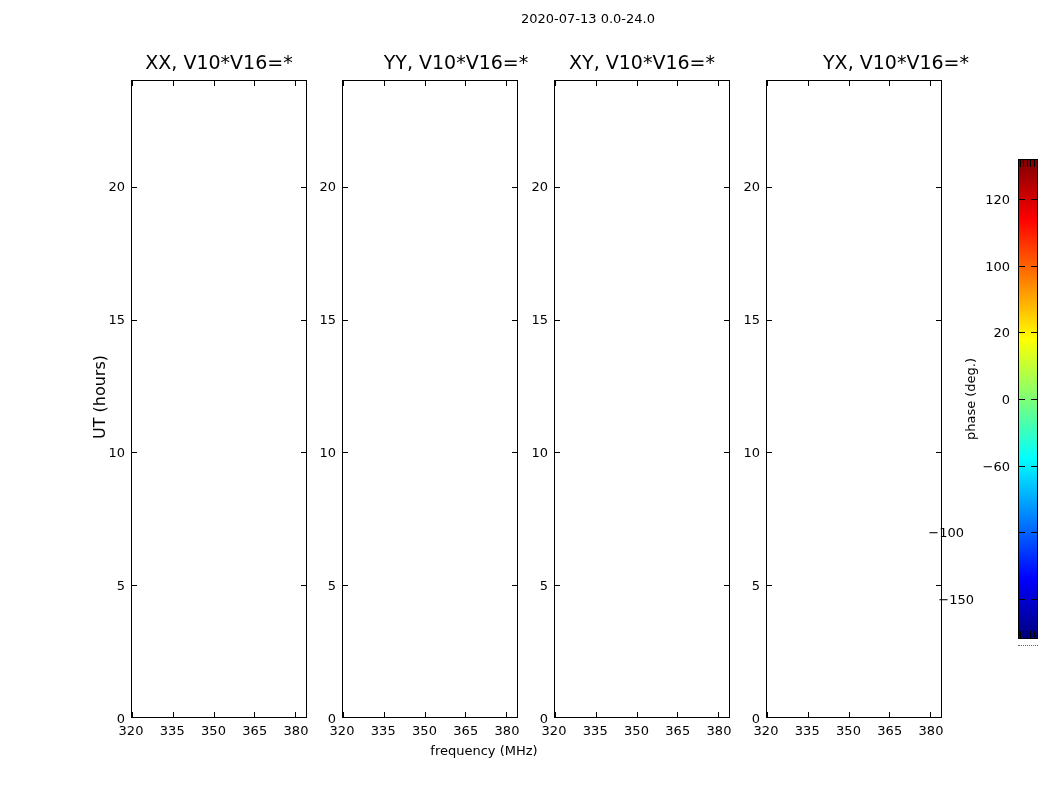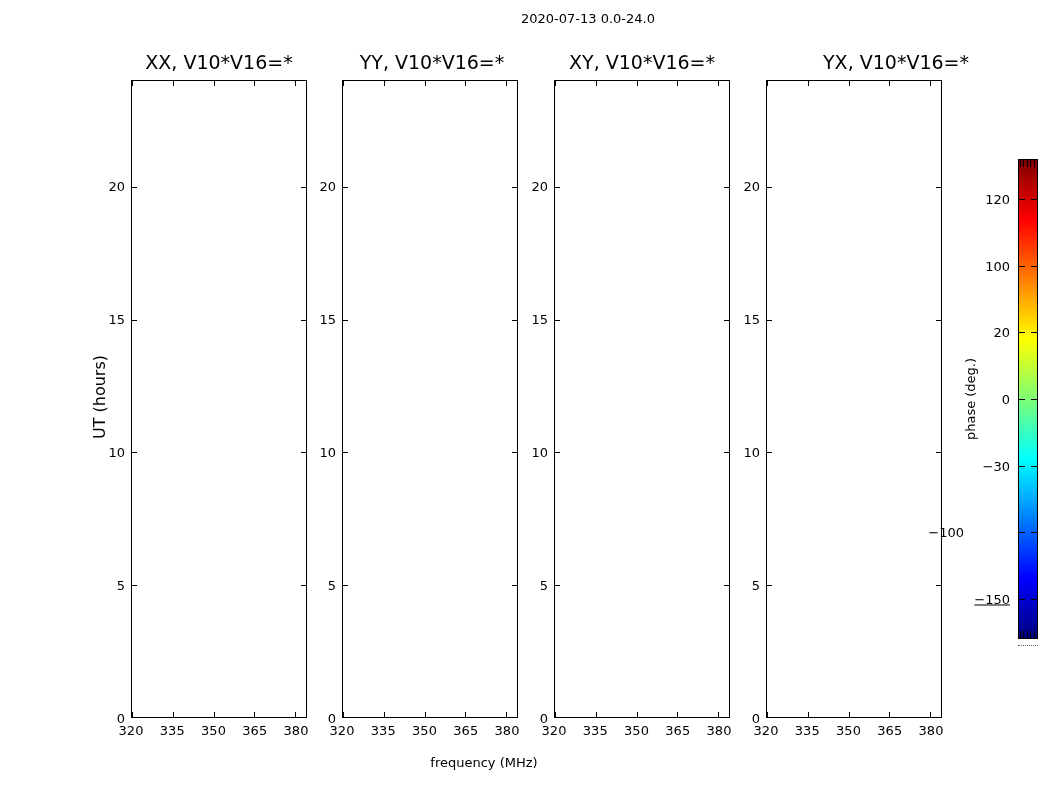--- a/index.html
+++ b/index.html
@@ -7,21 +7,21 @@
   .fig{position:relative;width:1050px;height:800px;overflow:hidden;background:#fff;}
   .abs{position:absolute;}
   .suptitle{font-size:13px;line-height:16px;transform:translateX(-50%);white-space:nowrap;}
   .ptitle{font-size:19px;line-height:22px;transform:translateX(-50%);white-space:nowrap;}
   .box{border:1px solid #000;box-sizing:border-box;background:#fff;}
   .tick{position:absolute;background:#000;}
   .tlabel{position:absolute;font-size:13px;line-height:15px;white-space:nowrap;}
   .xlab{transform:translateX(-50%);}
   .ylab{transform:translate(-100%,-50%);}
   .axlabel{font-size:13px;line-height:16px;white-space:nowrap;}
-  .xcenter{transform:translateX(-50%);margin-top:12px;}
+  .xcenter{transform:translateX(-50%);}
   .rot{transform:translate(-50%,-50%) rotate(-90deg);white-space:nowrap;}
   .cbar{border:1px solid #000;box-sizing:border-box;}
   .cbgrad{position:absolute;left:0;top:0;right:0;bottom:0;}
   .cbhatch{position:absolute;left:1px;right:1px;height:7px;
     background:repeating-linear-gradient(to right,#000 0px,#000 1px,rgba(0,0,0,0) 1px,rgba(0,0,0,0) 3.5px);}
 </style>
 </head>
 <body>
 
 <div class="fig" id="fig">
@@ -65,21 +65,21 @@
     <div class="tlabel xlab" style="left: 131px; top: 723px;">320</div>
     <div class="tlabel xlab" style="left: 172.25px; top: 723px;">335</div>
     <div class="tlabel xlab" style="left: 213.5px; top: 723px;">350</div>
     <div class="tlabel xlab" style="left: 254.75px; top: 723px;">365</div>
     <div class="tlabel xlab" style="left: 296px; top: 723px;">380</div>
     <div class="tlabel ylab" style="left: 125px; top: 718px;">0</div>
     <div class="tlabel ylab" style="left: 125px; top: 585.083px;">5</div>
     <div class="tlabel ylab" style="left: 125px; top: 452.167px;">10</div>
     <div class="tlabel ylab" style="left: 125px; top: 319.25px;">15</div>
     <div class="tlabel ylab" style="left: 125px; top: 186.333px;">20</div>
-    <div class="abs ptitle" style="left: 432px; top: 51px;">YY, V10*V16=*</div>
+    <div class="abs ptitle" style="left: 456px; top: 51px;">YY, V10*V16=*</div>
     <div class="abs box" style="left: 342px; top: 80px; width: 176px; height: 638px;">
       <div class="tick" style="left: 0px; bottom: 0px; width: 1px; height: 5px;"></div>
       <div class="tick" style="left: 0px; top: 0px; width: 1px; height: 5px;"></div>
       <div class="tick" style="left: 40.7812px; bottom: 0px; width: 1px; height: 5px;"></div>
       <div class="tick" style="left: 40.7812px; top: 0px; width: 1px; height: 5px;"></div>
       <div class="tick" style="left: 81.5625px; bottom: 0px; width: 1px; height: 5px;"></div>
       <div class="tick" style="left: 81.5625px; top: 0px; width: 1px; height: 5px;"></div>
       <div class="tick" style="left: 122.344px; bottom: 0px; width: 1px; height: 5px;"></div>
       <div class="tick" style="left: 122.344px; top: 0px; width: 1px; height: 5px;"></div>
       <div class="tick" style="left: 163.125px; bottom: 0px; width: 1px; height: 5px;"></div>
@@ -172,20 +172,20 @@
     <div class="tick" style="left: 1031px; top: 265.667px; width: 6px; height: 1px;"></div>
     <div class="tlabel ylab" style="left: 1010px; top: 265.667px;">100</div>
     <div class="tick" style="left: 1019px; top: 332.333px; width: 6px; height: 1px;"></div>
     <div class="tick" style="left: 1031px; top: 332.333px; width: 6px; height: 1px;"></div>
     <div class="tlabel ylab" style="left: 1010px; top: 332.333px;">20</div>
     <div class="tick" style="left: 1019px; top: 399px; width: 6px; height: 1px;"></div>
     <div class="tick" style="left: 1031px; top: 399px; width: 6px; height: 1px;"></div>
     <div class="tlabel ylab" style="left: 1010px; top: 399px;">0</div>
     <div class="tick" style="left: 1019px; top: 465.667px; width: 6px; height: 1px;"></div>
     <div class="tick" style="left: 1031px; top: 465.667px; width: 6px; height: 1px;"></div>
-    <div class="tlabel ylab" style="left: 1010px; top: 465.667px;">−30</div>
+    <div class="tlabel ylab" style="left: 1010px; top: 465.667px;">−60</div>
     <div class="tick" style="left: 1019px; top: 532.333px; width: 6px; height: 1px;"></div>
     <div class="tick" style="left: 1031px; top: 532.333px; width: 6px; height: 1px;"></div>
     <div class="tlabel ylab" style="left: 964px; top: 532.333px;">−100</div>
     <div class="tick" style="left: 1019px; top: 599px; width: 6px; height: 1px;"></div>
     <div class="tick" style="left: 1031px; top: 599px; width: 6px; height: 1px;"></div>
-    <div class="tlabel ylab" style="left: 1010px; top: 599px; text-decoration: underline;">−150</div>
+    <div class="tlabel ylab" style="left: 974px; top: 599px;">−150</div>
   </div>
 
 </body></html>

